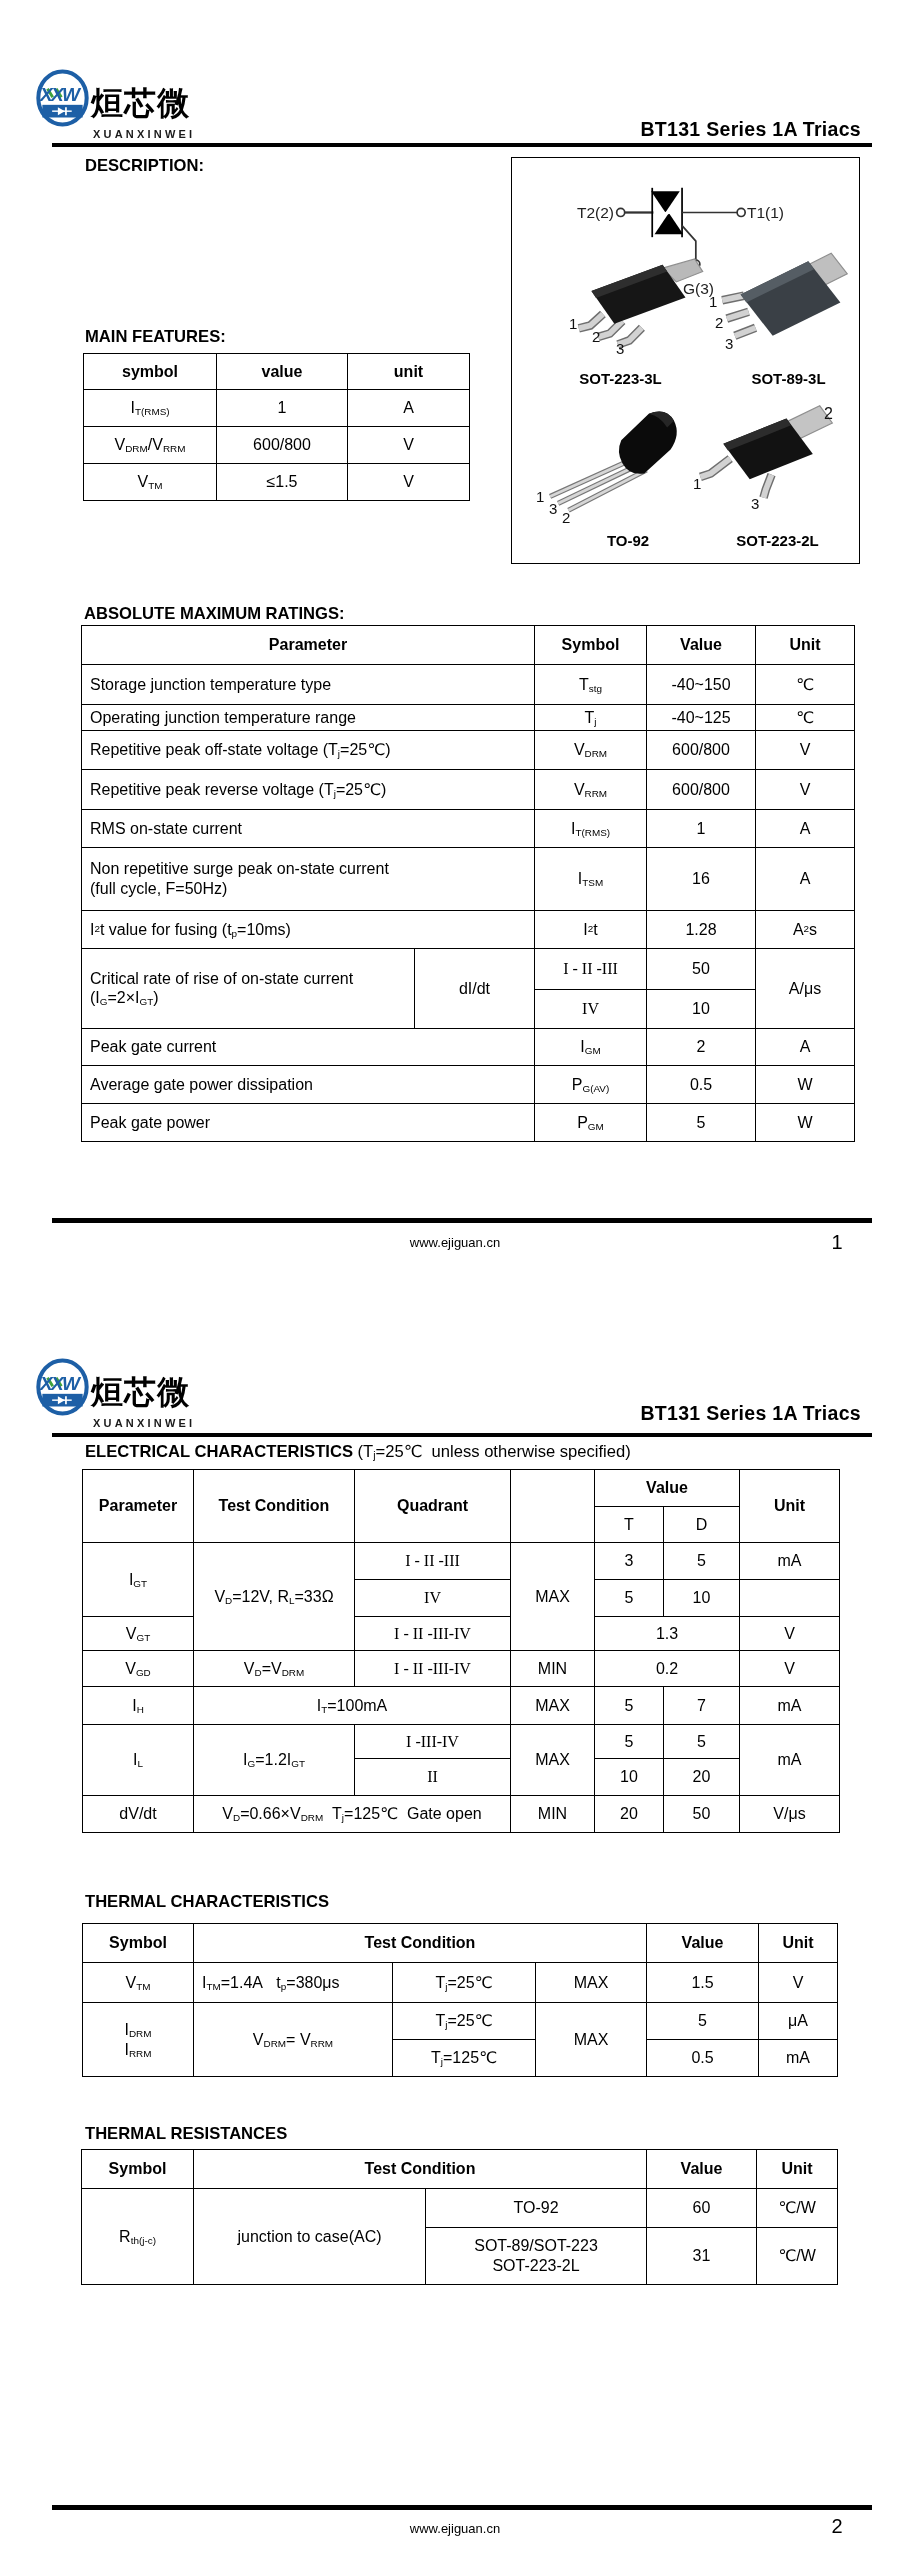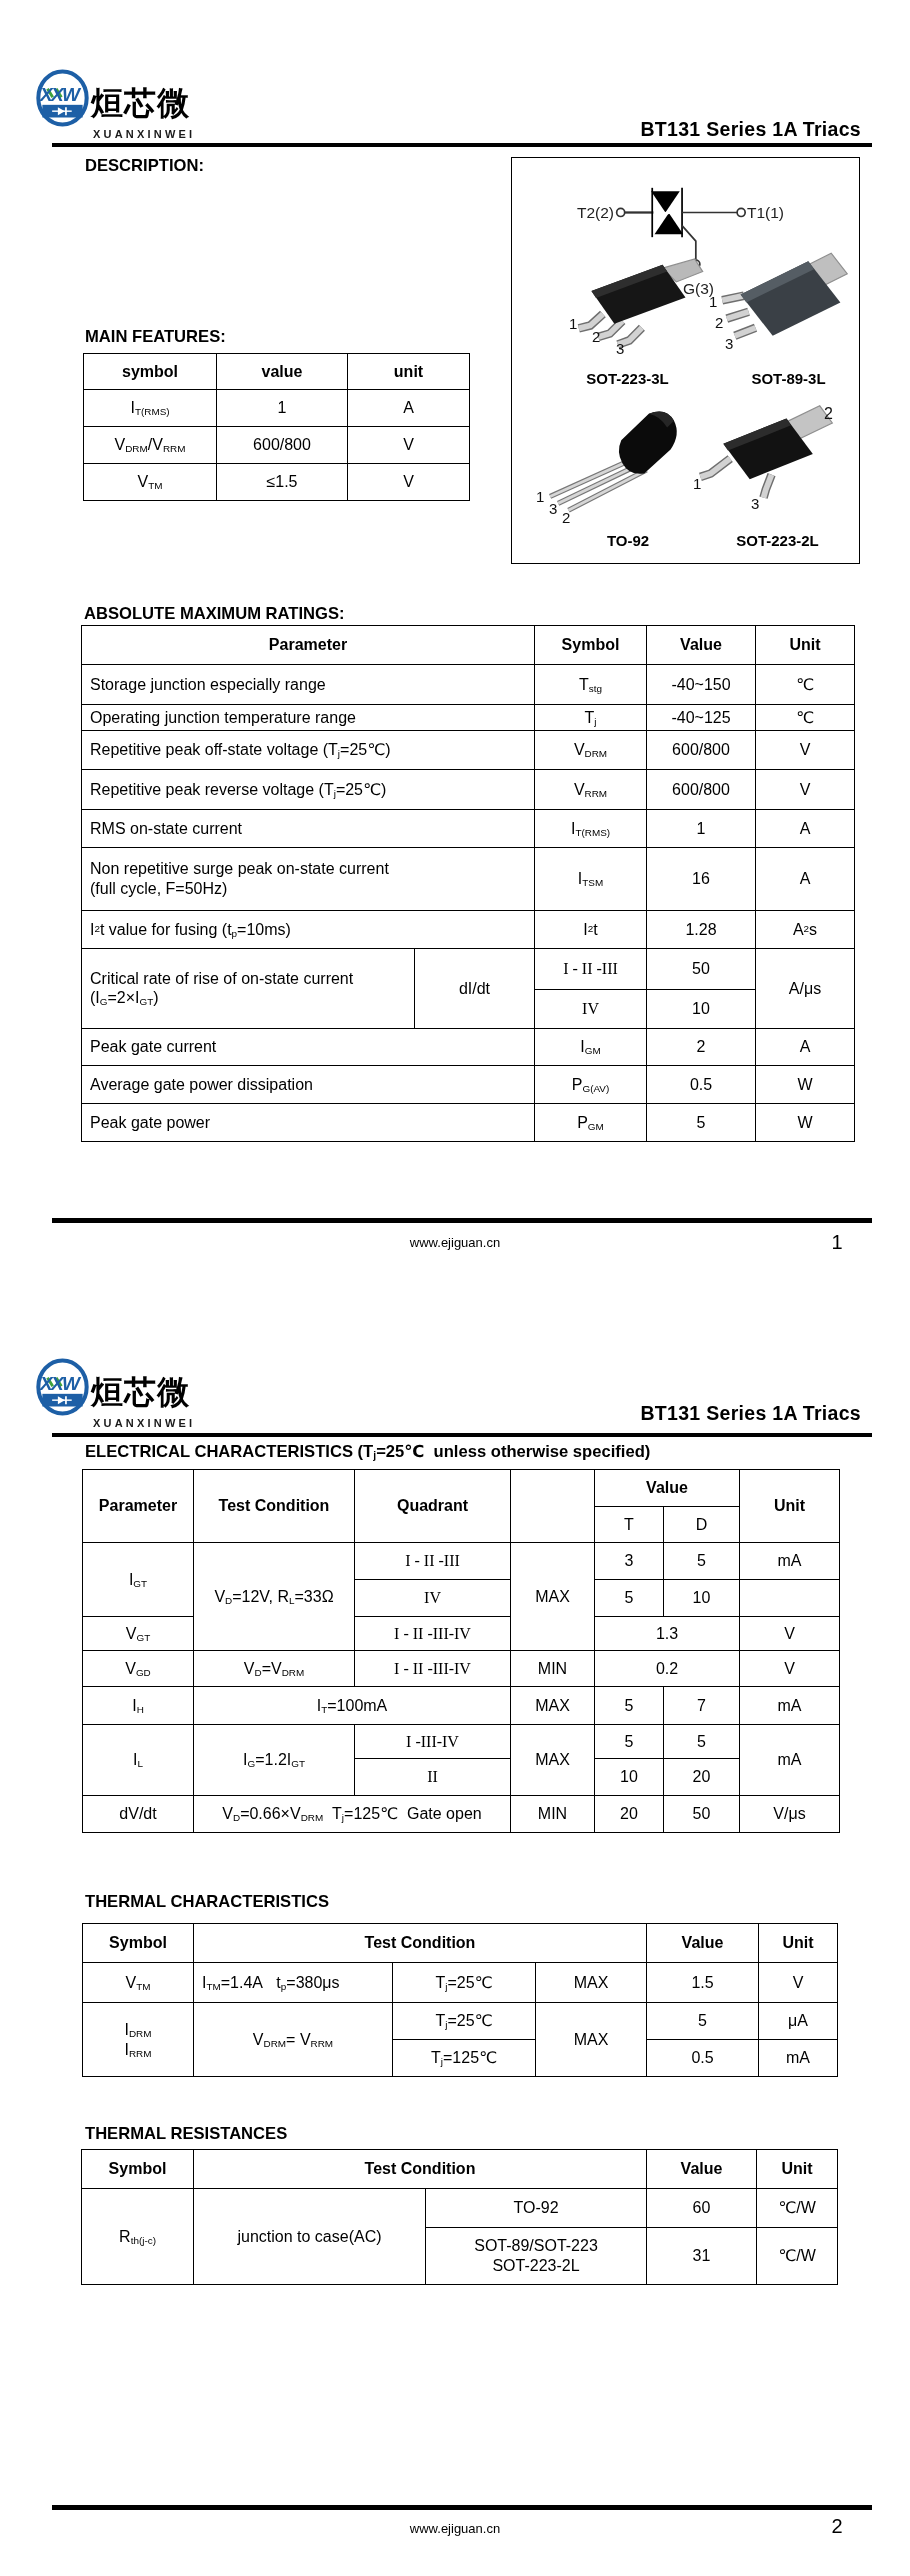--- a/index.html
+++ b/index.html
@@ -19,21 +19,21 @@
   .b{font-weight:bold;}
   .serif{font-family:"Liberation Serif","DejaVu Serif",serif;}
   sub{font-size:0.62em;vertical-align:-0.18em;}
   sup{font-size:0.62em;vertical-align:0.35em;}
   .footer-url{position:absolute;left:0;width:910px;text-align:center;font-size:13px;}
   .pgnum{position:absolute;left:820px;width:34px;text-align:center;font-size:20px;}
   .pkgbox{position:absolute;left:511px;top:157px;width:347px;height:405px;border:1.1px solid #000;}
   .pkgname{position:absolute;font-weight:bold;font-size:15px;text-align:center;}
   .pinnum{position:absolute;font-size:15px;color:#111;}
   .triac-lbl{position:absolute;font-size:15.5px;color:#222;}
-  .ec-note{font-weight:bold;text-align:center;}
+  .ec-note{font-weight:normal;text-align:center;}
 </style>
 </head>
 <body>
 
 <div id="page">
 
   <div class="logo" style="left:36px;top:68px;">
     <svg width="53" height="61" viewBox="0 0 92 106">
       <ellipse cx="46" cy="52" rx="42" ry="46" fill="#ffffff" stroke="#1d5fa6" stroke-width="7"></ellipse>
       <rect x="11" y="64" width="70" height="22" fill="#1d5fa6"></rect>
@@ -114,21 +114,21 @@
       </g>
     </svg>
 
     <span class="triac-lbl" style="left:57px;top:46px;width:45px;text-align:right;">T2(2)</span>
     <span class="triac-lbl" style="left:235px;top:46px;">T1(1)</span>
     <span class="triac-lbl" style="left:171px;top:122px;">G(3)</span>
 
     <span class="pinnum" style="left:57px;top:157px;">1</span>
     <span class="pinnum" style="left:80px;top:170px;">2</span>
     <span class="pinnum" style="left:104px;top:182px;">3</span>
-    <span class="pkgname" style="left:61px;top:212px;width:109px;">SOT-223-3L</span>
+    <span class="pkgname" style="left:54px;top:212px;width:109px;">SOT-223-3L</span>
 
     <span class="pinnum" style="left:197px;top:135px;">1</span>
     <span class="pinnum" style="left:203px;top:156px;">2</span>
     <span class="pinnum" style="left:213px;top:177px;">3</span>
     <span class="pkgname" style="left:225px;top:212px;width:103px;">SOT-89-3L</span>
 
     <span class="pinnum" style="left:24px;top:330px;">1</span>
     <span class="pinnum" style="left:37px;top:342px;">3</span>
     <span class="pinnum" style="left:50px;top:351px;">2</span>
     <span class="pkgname" style="left:73px;top:374px;width:86px;">TO-92</span>
@@ -180,21 +180,21 @@
         <col style="width:99px">
       </colgroup>
     <tbody>
         <tr style="height:39px">
       <td colspan="2" class="c b">Parameter</td>
       <td class="c b">Symbol</td>
       <td class="c b">Value</td>
       <td class="c b">Unit</td>
     </tr>
     <tr style="height:40px">
-      <td colspan="2" class="l">Storage junction especially range</td>
+      <td colspan="2" class="l">Storage junction temperature type</td>
       <td class="c">T<sub>stg</sub></td>
       <td class="c">-40~150</td>
       <td class="c">℃</td>
     </tr>
     <tr style="height:26px">
       <td colspan="2" class="l">Operating junction temperature range</td>
       <td class="c">T<sub>j</sub></td>
       <td class="c">-40~125</td>
       <td class="c">℃</td>
     </tr>

